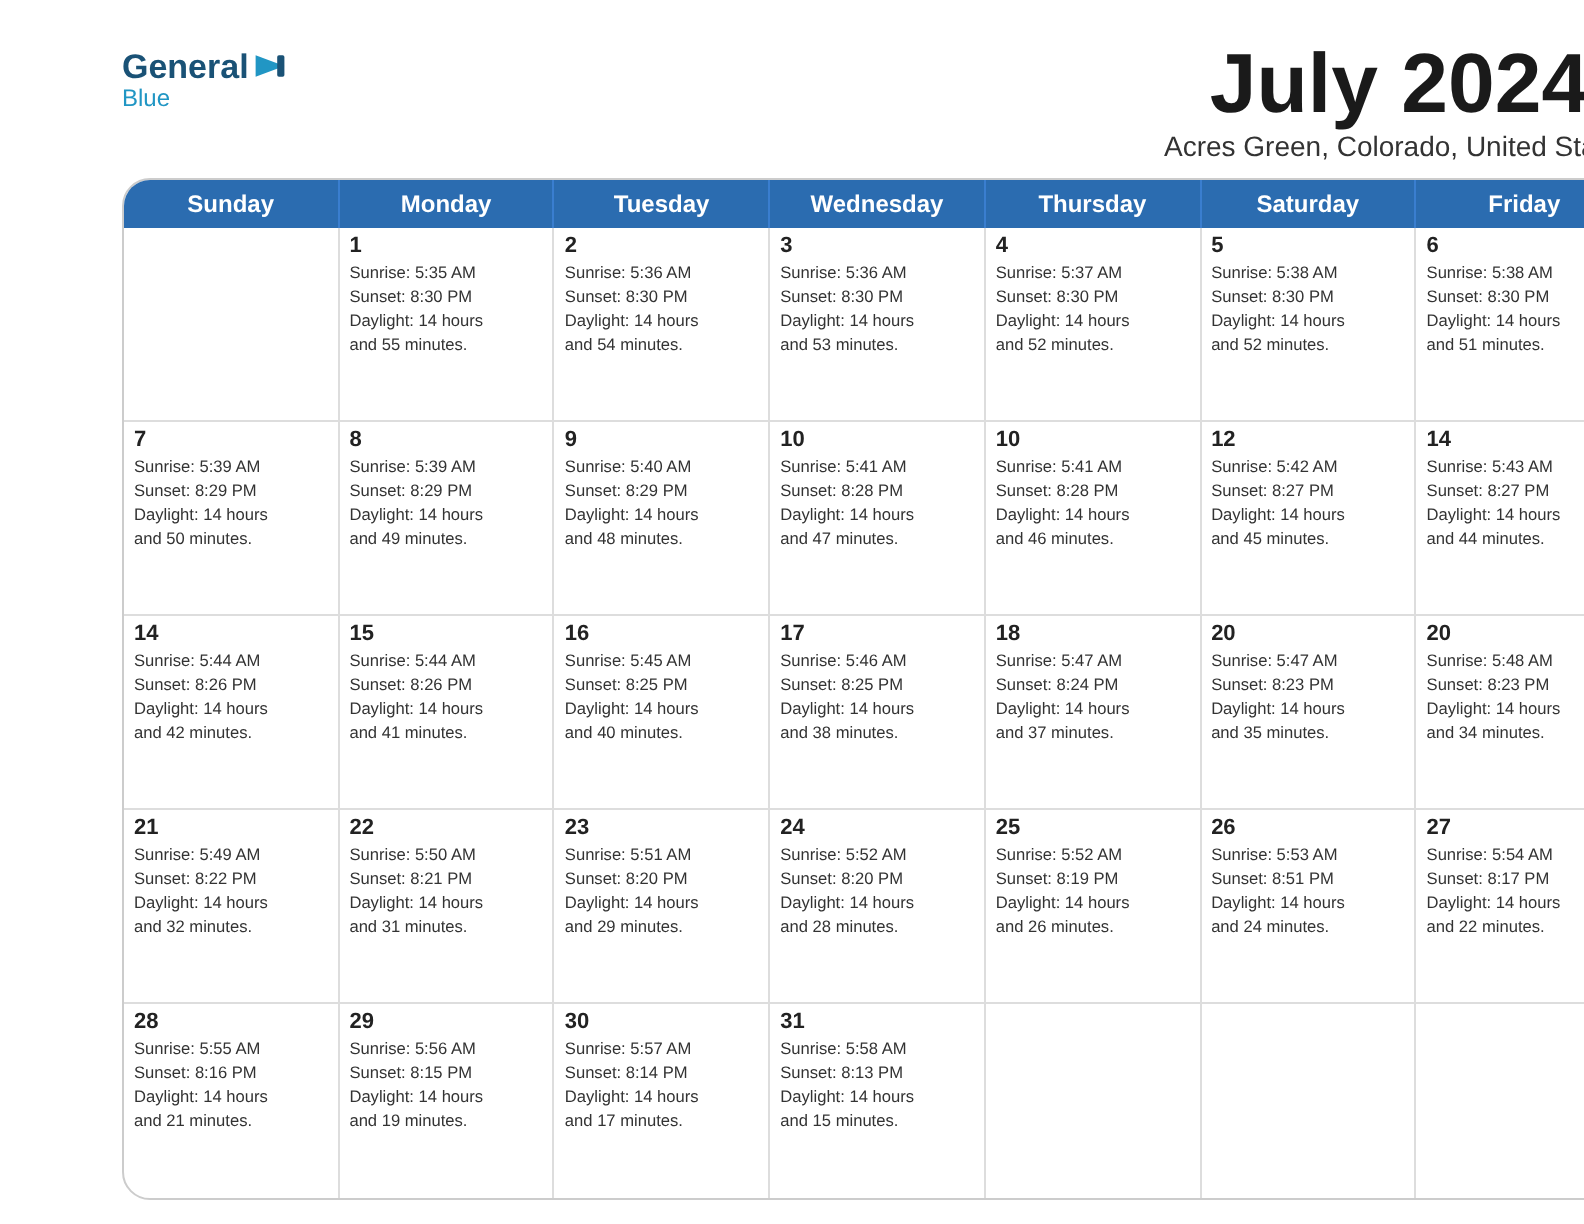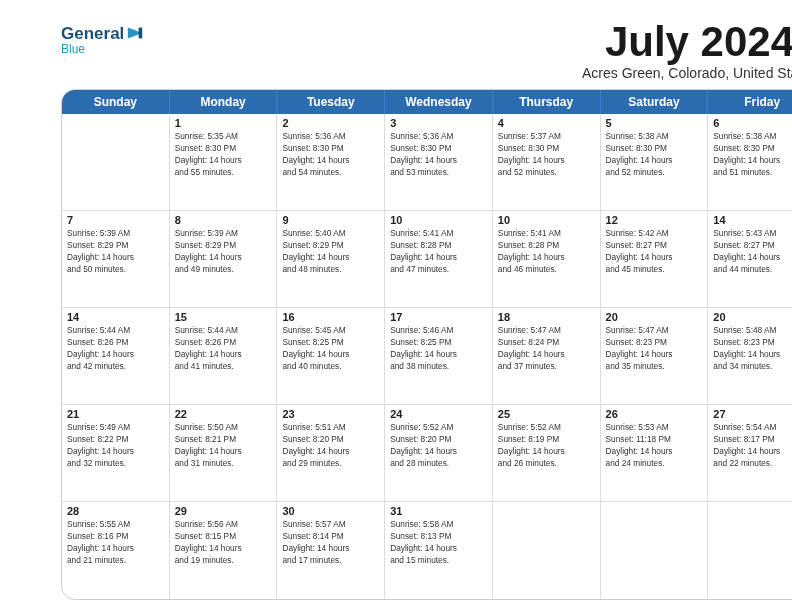--- a/index.html
+++ b/index.html
@@ -326,21 +326,21 @@
           <div class="cal-cell">
             <span class="day-num">25</span>
             <span class="cell-line">Sunrise: 5:52 AM</span>
             <span class="cell-line">Sunset: 8:19 PM</span>
             <span class="cell-line">Daylight: 14 hours</span>
             <span class="cell-line">and 26 minutes.</span>
           </div>
           <div class="cal-cell">
             <span class="day-num">26</span>
             <span class="cell-line">Sunrise: 5:53 AM</span>
-            <span class="cell-line">Sunset: 11:18 PM</span>
+            <span class="cell-line">Sunset: 8:51 PM</span>
             <span class="cell-line">Daylight: 14 hours</span>
             <span class="cell-line">and 24 minutes.</span>
           </div>
           <div class="cal-cell">
             <span class="day-num">27</span>
             <span class="cell-line">Sunrise: 5:54 AM</span>
             <span class="cell-line">Sunset: 8:17 PM</span>
             <span class="cell-line">Daylight: 14 hours</span>
             <span class="cell-line">and 22 minutes.</span>
           </div>

